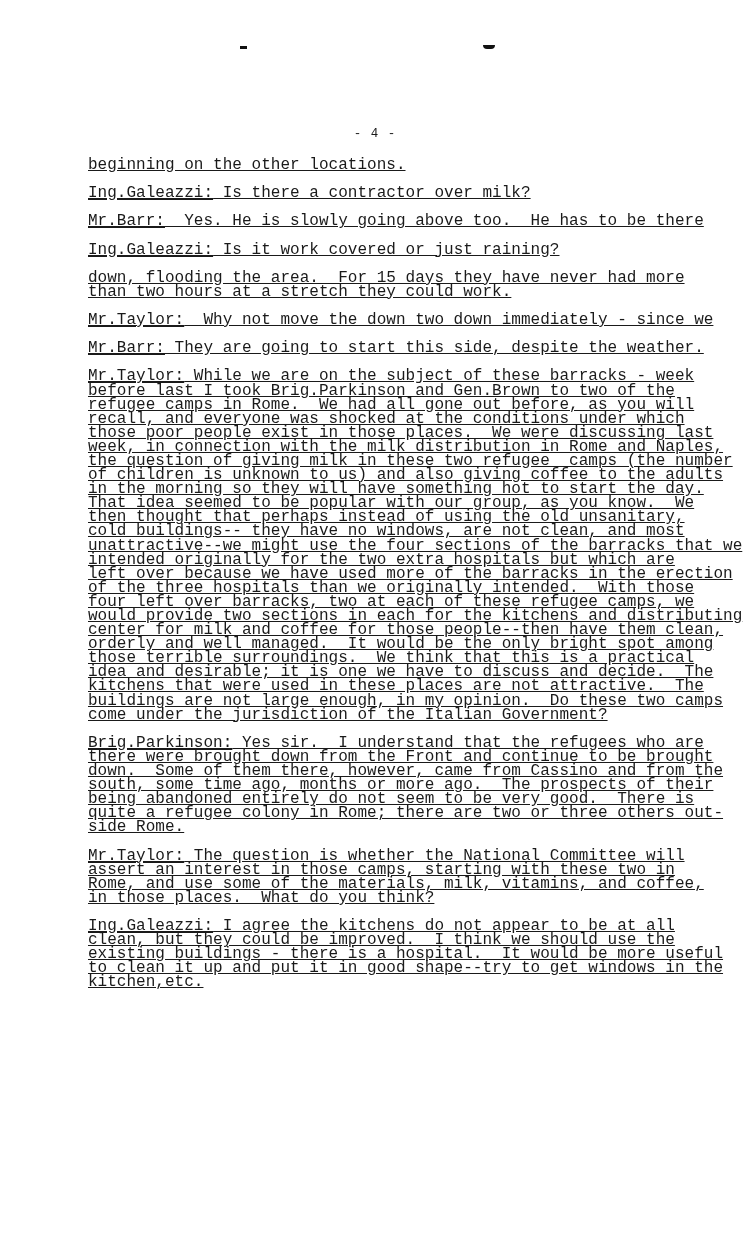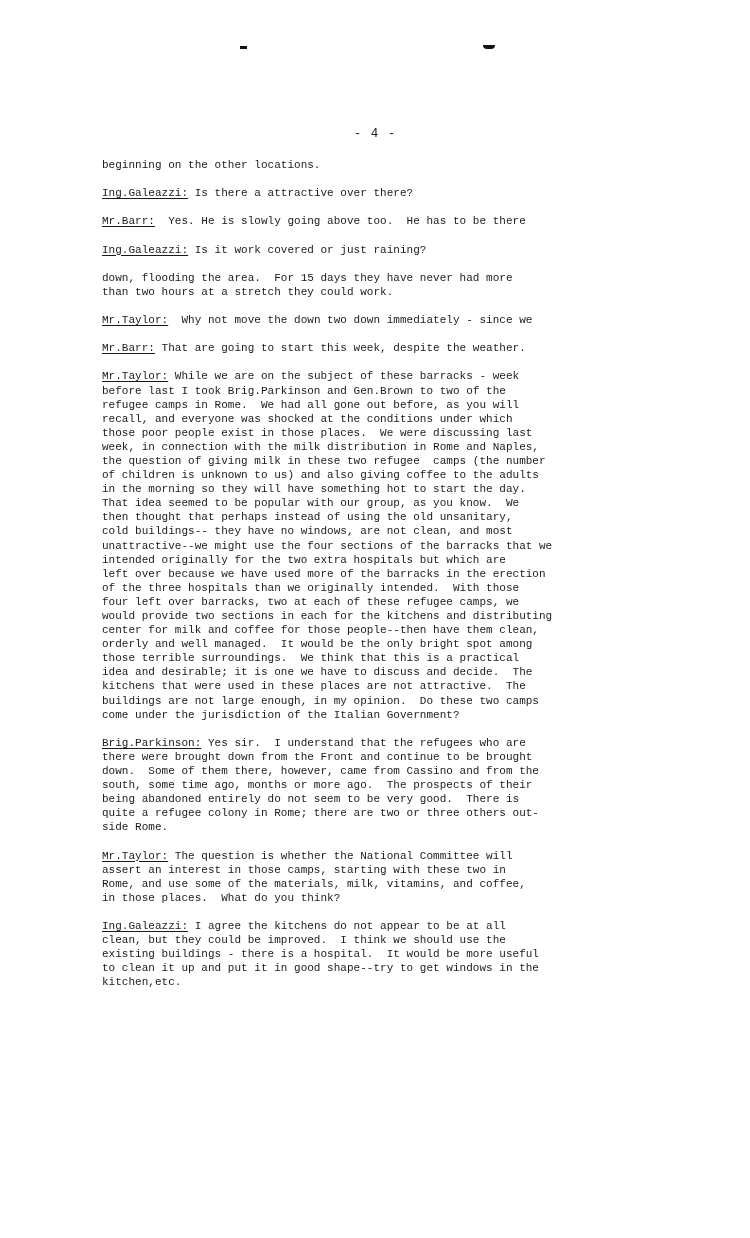--- a/index.html
+++ b/index.html
@@ -9,40 +9,40 @@
     color: #1a1a1a;
   }
   .mark { position: absolute; background: #111; }
   .mark.m1 { left: 240px; top: 46px; width: 7px; height: 3px; }
   .mark.m2 { left: 483px; top: 45px; width: 12px; height: 4px; border-radius: 0 0 5px 5px; }
   .page-num {
     position: absolute; left: 0; width: 750px; top: 127px;
     text-align: center; font-size: 12.5px; letter-spacing: 1px;
   }
   .content {
-    position: absolute; left: 102px; top: 158px; width: 620px;
-    font-size: 11px; line-height: 14.1px; letter-spacing: 0.02px;
+    position: absolute; left: 88px; top: 158px; width: 620px;
+    font-size: 16px; line-height: 14.1px; letter-spacing: 0.02px; text-decoration: underline;
   }
   .para { margin: 0 0 14.1px 0; white-space: pre-wrap; }
   .line { display: block; white-space: pre; }
   .speaker { text-decoration: underline; text-underline-offset: 2px; }
 </style>
 </head>
 <body>
 
 <div class="mark m1"></div>
 <div class="mark m2"></div>
 
 <div class="page-num">- 4 -</div>
 
 <div class="content" id="content">
     <div class="para"><span class="line"><span>beginning on the other locations.</span></span></div>
-    <div class="para"><span class="line"><span class="speaker">Ing.Galeazzi:</span><span> Is there a attractive over there?</span></span></div>
+    <div class="para"><span class="line"><span class="speaker">Ing.Galeazzi:</span><span> Is there a contractor over milk?</span></span></div>
     <div class="para"><span class="line"><span class="speaker">Mr.Barr:</span><span>  Yes. He is slowly going above too.  He has to be there</span></span></div>
     <div class="para"><span class="line"><span class="speaker">Ing.Galeazzi:</span><span> Is it work covered or just raining?</span></span></div>
     <div class="para"><span class="line"><span>down, flooding the area.  For 15 days they have never had more</span></span><span class="line"><span>than two hours at a stretch they could work.</span></span></div>
     <div class="para"><span class="line"><span class="speaker">Mr.Taylor:</span><span>  Why not move the down two down immediately - since we</span></span></div>
-    <div class="para"><span class="line"><span class="speaker">Mr.Barr:</span><span> That are going to start this week, despite the weather.</span></span></div>
+    <div class="para"><span class="line"><span class="speaker">Mr.Barr:</span><span> They are going to start this side, despite the weather.</span></span></div>
     <div class="para"><span class="line"><span class="speaker">Mr.Taylor:</span><span> While we are on the subject of these barracks - week</span></span><span class="line"><span>before last I took Brig.Parkinson and Gen.Brown to two of the</span></span><span class="line"><span>refugee camps in Rome.  We had all gone out before, as you will</span></span><span class="line"><span>recall, and everyone was shocked at the conditions under which</span></span><span class="line"><span>those poor people exist in those places.  We were discussing last</span></span><span class="line"><span>week, in connection with the milk distribution in Rome and Naples,</span></span><span class="line"><span>the question of giving milk in these two refugee  camps (the number</span></span><span class="line"><span>of children is unknown to us) and also giving coffee to the adults</span></span><span class="line"><span>in the morning so they will have something hot to start the day.</span></span><span class="line"><span>That idea seemed to be popular with our group, as you know.  We</span></span><span class="line"><span>then thought that perhaps instead of using the old unsanitary,</span></span><span class="line"><span>cold buildings-- they have no windows, are not clean, and most</span></span><span class="line"><span>unattractive--we might use the four sections of the barracks that we</span></span><span class="line"><span>intended originally for the two extra hospitals but which are</span></span><span class="line"><span>left over because we have used more of the barracks in the erection</span></span><span class="line"><span>of the three hospitals than we originally intended.  With those</span></span><span class="line"><span>four left over barracks, two at each of these refugee camps, we</span></span><span class="line"><span>would provide two sections in each for the kitchens and distributing</span></span><span class="line"><span>center for milk and coffee for those people--then have them clean,</span></span><span class="line"><span>orderly and well managed.  It would be the only bright spot among</span></span><span class="line"><span>those terrible surroundings.  We think that this is a practical</span></span><span class="line"><span>idea and desirable; it is one we have to discuss and decide.  The</span></span><span class="line"><span>kitchens that were used in these places are not attractive.  The</span></span><span class="line"><span>buildings are not large enough, in my opinion.  Do these two camps</span></span><span class="line"><span>come under the jurisdiction of the Italian Government?</span></span></div>
     <div class="para"><span class="line"><span class="speaker">Brig.Parkinson:</span><span> Yes sir.  I understand that the refugees who are</span></span><span class="line"><span>there were brought down from the Front and continue to be brought</span></span><span class="line"><span>down.  Some of them there, however, came from Cassino and from the</span></span><span class="line"><span>south, some time ago, months or more ago.  The prospects of their</span></span><span class="line"><span>being abandoned entirely do not seem to be very good.  There is</span></span><span class="line"><span>quite a refugee colony in Rome; there are two or three others out-</span></span><span class="line"><span>side Rome.</span></span></div>
     <div class="para"><span class="line"><span class="speaker">Mr.Taylor:</span><span> The question is whether the National Committee will</span></span><span class="line"><span>assert an interest in those camps, starting with these two in</span></span><span class="line"><span>Rome, and use some of the materials, milk, vitamins, and coffee,</span></span><span class="line"><span>in those places.  What do you think?</span></span></div>
     <div class="para"><span class="line"><span class="speaker">Ing.Galeazzi:</span><span> I agree the kitchens do not appear to be at all</span></span><span class="line"><span>clean, but they could be improved.  I think we should use the</span></span><span class="line"><span>existing buildings - there is a hospital.  It would be more useful</span></span><span class="line"><span>to clean it up and put it in good shape--try to get windows in the</span></span><span class="line"><span>kitchen,etc.</span></span></div>
   </div>
 
 </body></html>

